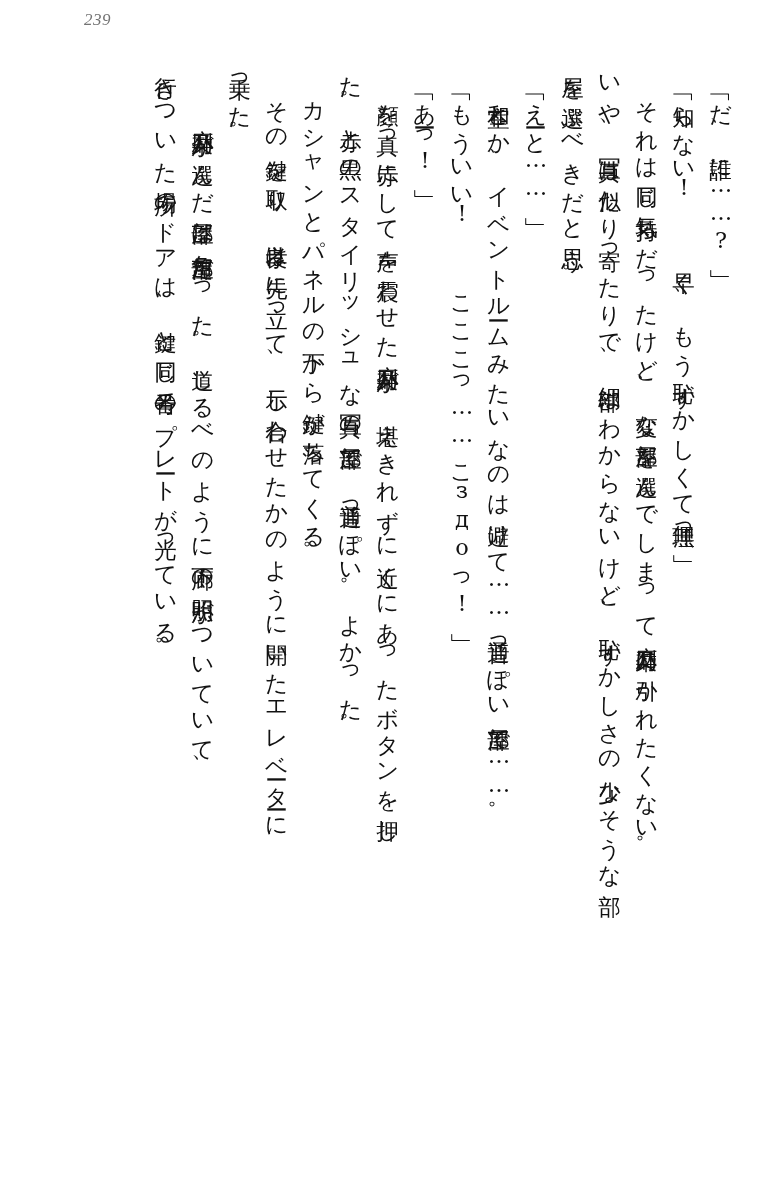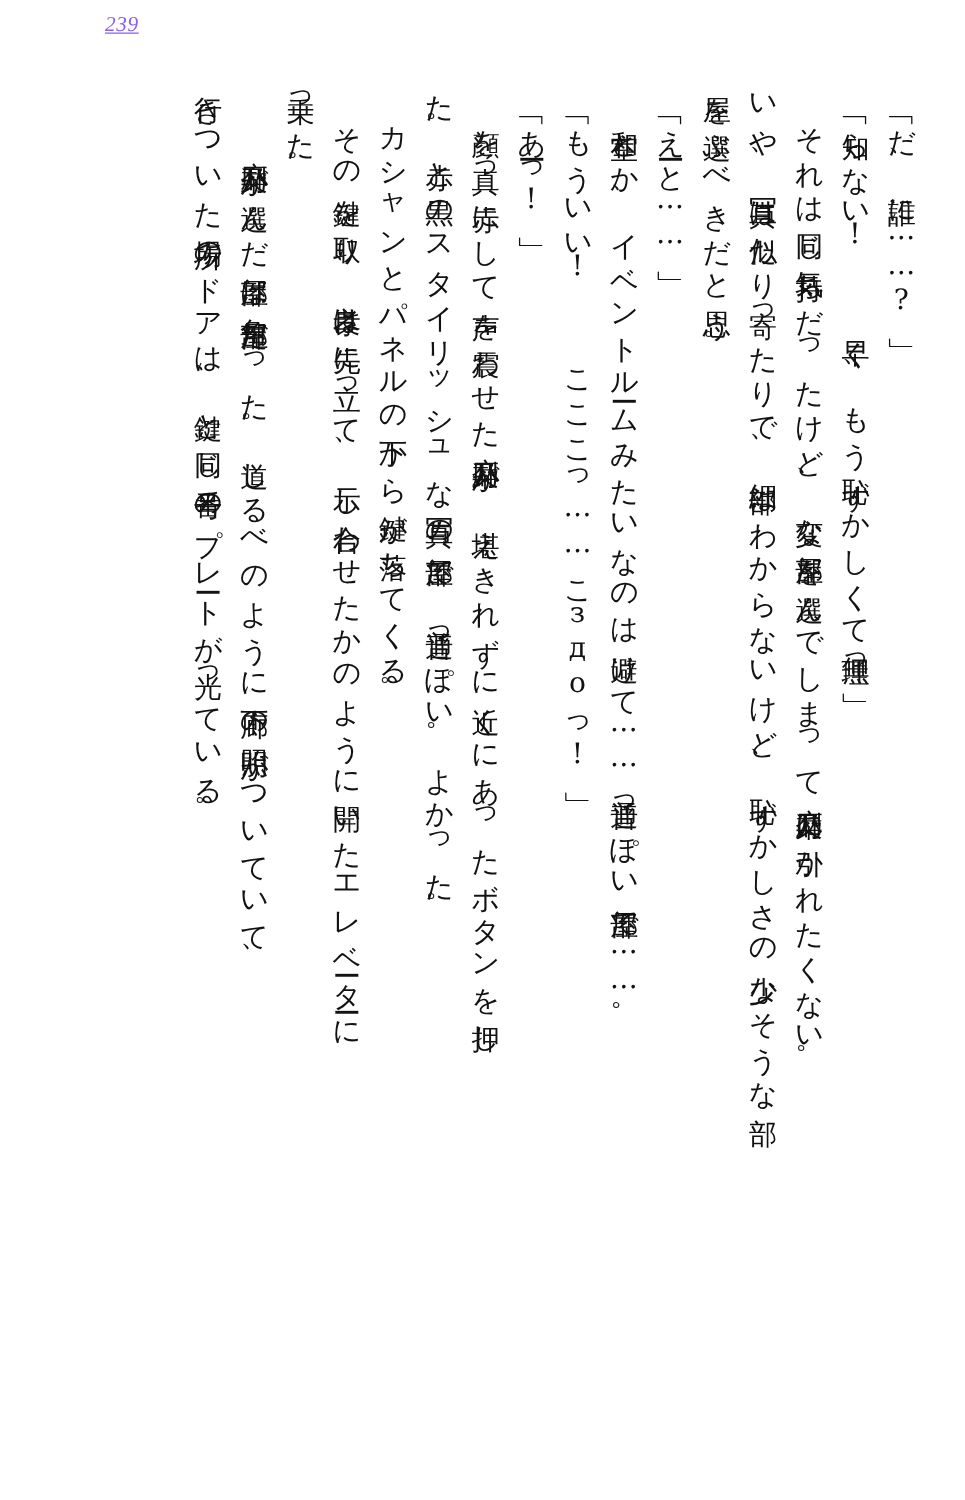--- a/index.html
+++ b/index.html
@@ -19,23 +19,22 @@
     overflow: hidden;
     box-sizing: border-box;
   }
   .page-number {
     position: absolute;
     top: 10px;
     left: 84px;
     font-size: 17px;
     font-style: italic;
     font-family: "Liberation Serif", "DejaVu Serif", serif;
-    color: #8b5cf6;
+    color: #737373;
     letter-spacing: 0.5px;
-    text-decoration: underline;
   }
   .body-text {
     position: absolute;
     top: 60px;
     right: 40px;
     left: 40px;
     bottom: 30px;
     display: flex;
     flex-direction: row-reverse;
     justify-content: flex-start;

